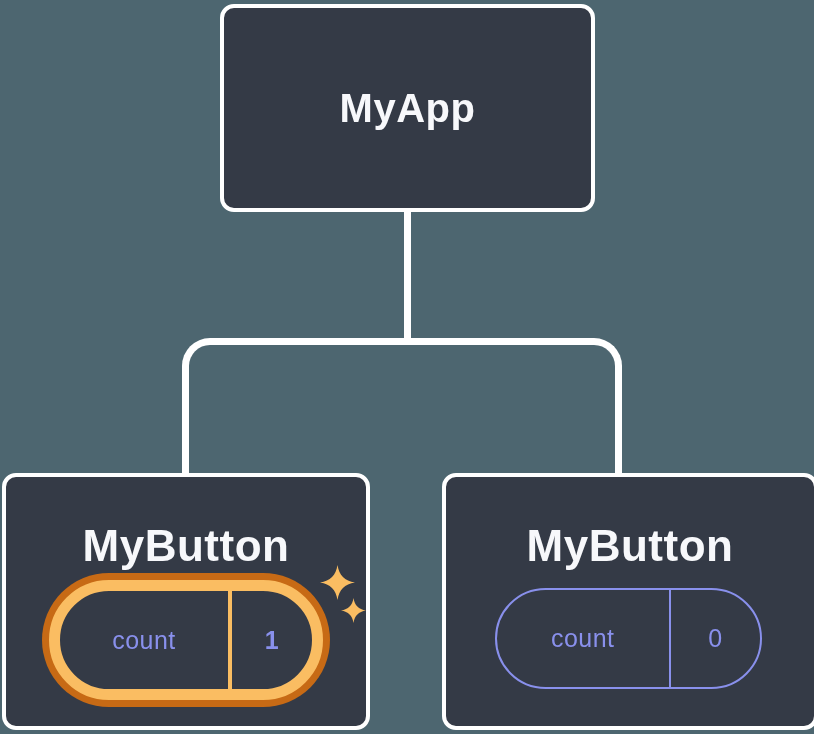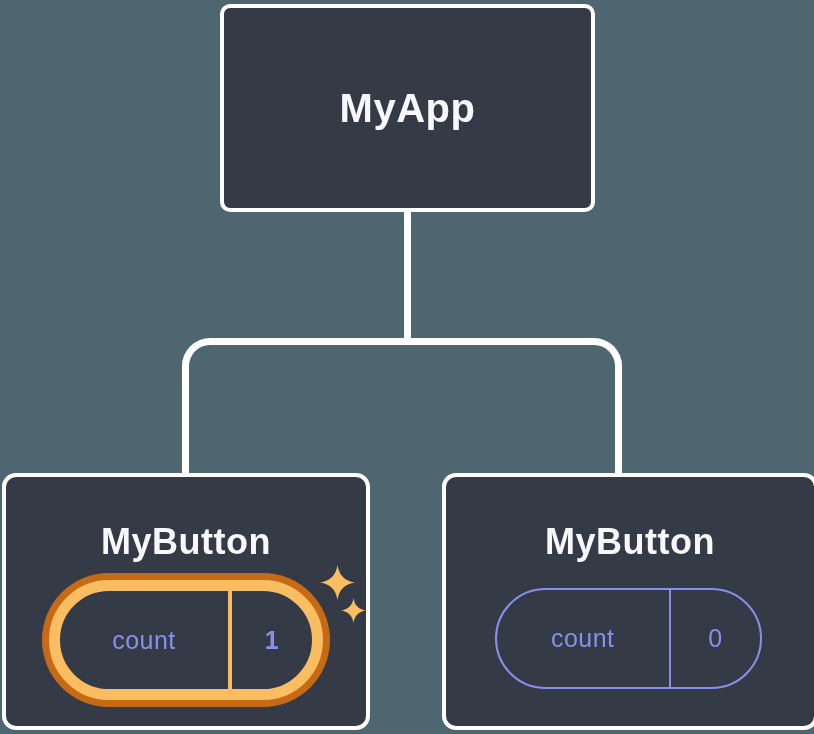--- a/index.html
+++ b/index.html
@@ -35,33 +35,32 @@
     border: 4px solid var(--node-border, #FFFFFF);
     border-radius: 14px;
     display: flex;
     flex-direction: column;
     align-items: center;
   }
   .node-app {
     left: 220px; top: 4px;
     width: 375px; height: 208px;
     justify-content: center;
-    border-radius: 10px;
   }
   .node-btn-left  { left: 2px;   top: 473px; width: 368px; height: 257px; }
   .node-btn-right { left: 442px; top: 473px; width: 376px; height: 257px; }
   .node-label {
     color: var(--label-text, #F7F8FB);
     font-size: 40px;
     font-weight: 600;
     letter-spacing: 0.5px;
     white-space: nowrap;
   }
   .node-btn-left .node-label, .node-btn-right .node-label {
-    font-size: 36px;
+    font-size: 44px;
     margin-top: 44px;
   }
   
   .pill-hl {
     position: absolute;
     left: 36px; top: 96px;
     width: 288px; height: 134px;
     box-sizing: border-box;
     background: var(--highlight-orange-dark, #C76A15);
     border-radius: 999px;

